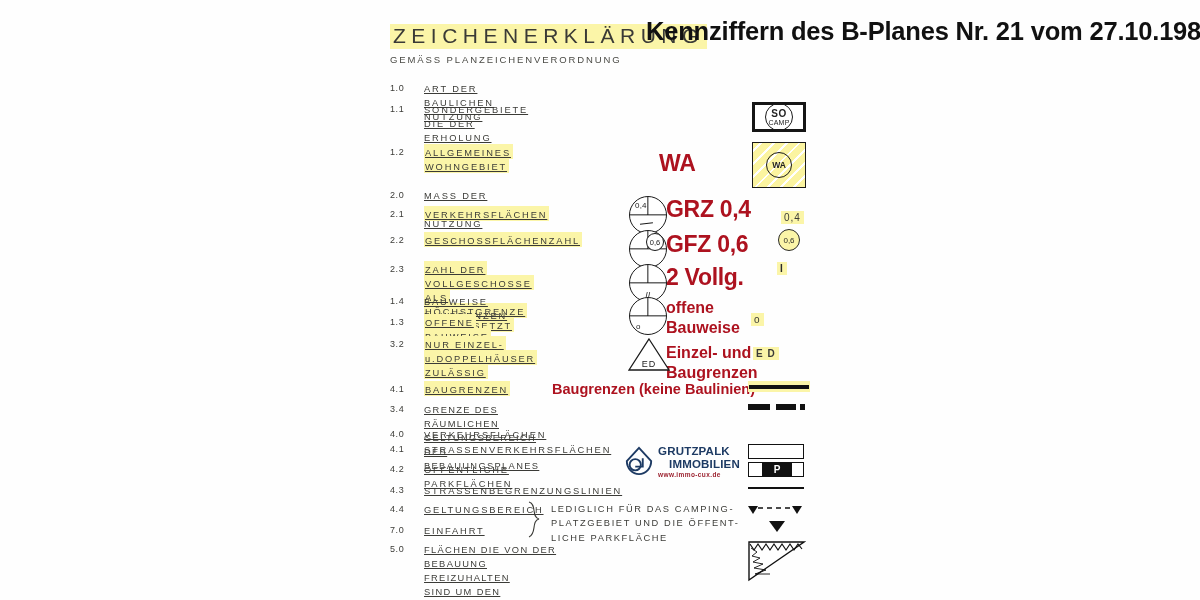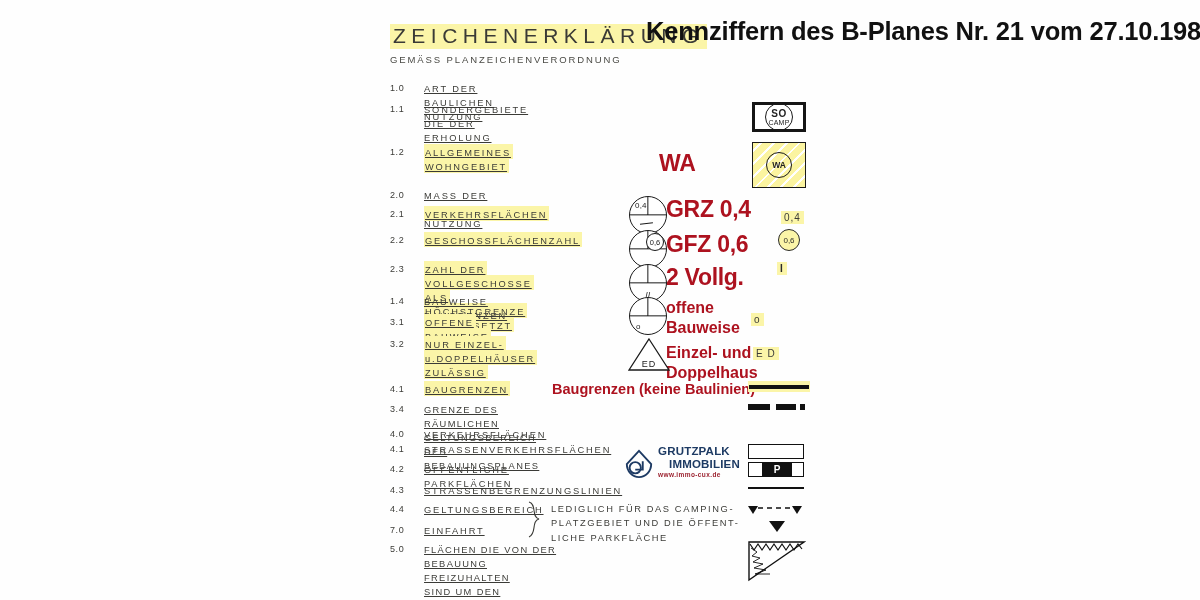--- a/index.html
+++ b/index.html
@@ -258,21 +258,21 @@
   }
   .strip-park .w2 { width: 11px; height: 100%; background: #fff; }
   .rule-line { width: 56px; height: 2px; background: #111; }
 
   
   .einfahrt-bereich { width: 58px; height: 12px; }
   .einfahrt-single  { width: 58px; height: 14px; }
   .sight-tri        { width: 58px; height: 42px; }
 
   
-  .logo { position: absolute; display: flex; align-items: flex-end; }
+  .logo { position: absolute; display: flex; align-items: flex-start; }
   .logo .mark { width: 30px; height: 30px; }
   .logo .txt { margin-left: 4px; line-height: 1.0; }
   .logo .t1, .logo .t2 {
     font-size: 11.5px; font-weight: bold; color: #1d3a63; letter-spacing: .2px;
   }
   .logo .t2 { margin-top: 1px; margin-left: 11px; }
   .logo .t3 {
     font-size: 6.5px; font-weight: bold; color: #9c2330;
     letter-spacing: .4px; margin-top: 2px;
   }
@@ -327,21 +327,21 @@
     <div class="lbl hl"><span>ZAHL DER VOLLGESCHOSSE ALS
 HÖCHSTGRENZE FESTGESETZT</span></div>
   </div>
 
   <div class="row" style="top:296px;">
     <div class="num">1.4</div>
     <div class="lbl">BAUWEISE BAUGRENZEN</div>
   </div>
 
   <div class="row" style="top:317px;">
-    <div class="num">3.1</div>
+    <div class="num">1.3</div>
     <div class="lbl hl"><span>OFFENE BAUWEISE</span></div>
   </div>
 
   <div class="row" style="top:339px;">
     <div class="num">3.2</div>
     <div class="lbl hl"><span>NUR EINZEL-u.DOPPELHÄUSER
 ZULÄSSIG</span></div>
   </div>
 
   <div class="row" style="top:384px;">
@@ -399,27 +399,27 @@
 PLATZGEBIET UND DIE ÖFFENT-
 LICHE PARKFLÄCHE</div>
 
   <div class="red big" style="left:659px; top:151px;">WA</div>
   <div class="red big" style="left:666px; top:197px;">GRZ 0,4</div>
   <div class="red big" style="left:666px; top:232px;">GFZ 0,6</div>
   <div class="red big" style="left:666px; top:265px;">2 Vollg.</div>
   <div class="red med" style="left:666px; top:298px;">offene
 Bauweise</div>
   <div class="red med" style="left:666px; top:343px;">Einzel- und
-Doppelhaus</div>
+Baugrenzen</div>
   <div class="red small" style="left:552px; top:381px;">Baugrenzen (keine Baulinien)</div>
 
   <div class="code" style="left:781px; top:211px;">0,4</div>
   <div class="code dark" style="left:777px; top:262px;">I</div>
   <div class="code" style="left:751px; top:313px;">o</div>
-  <div class="code" style="left:753px; top:347px;">E D</div>
+  <div class="code" style="left:753px; top:347px;font-weight:bold;">E D</div>
 
   <div class="sym" style="left:778px; top:229px; width:20px; height:20px;
                           border:1.5px solid #2b2b28; border-radius:50%;
                           background:#fbf5a8; display:flex;
                           align-items:center; justify-content:center;">
     <span style="font-size:8px; color:#2b2b28;">0,6</span>
   </div>
 
   <div class="sym box-so" style="left:752px; top:102px;">
     <div class="ring">

